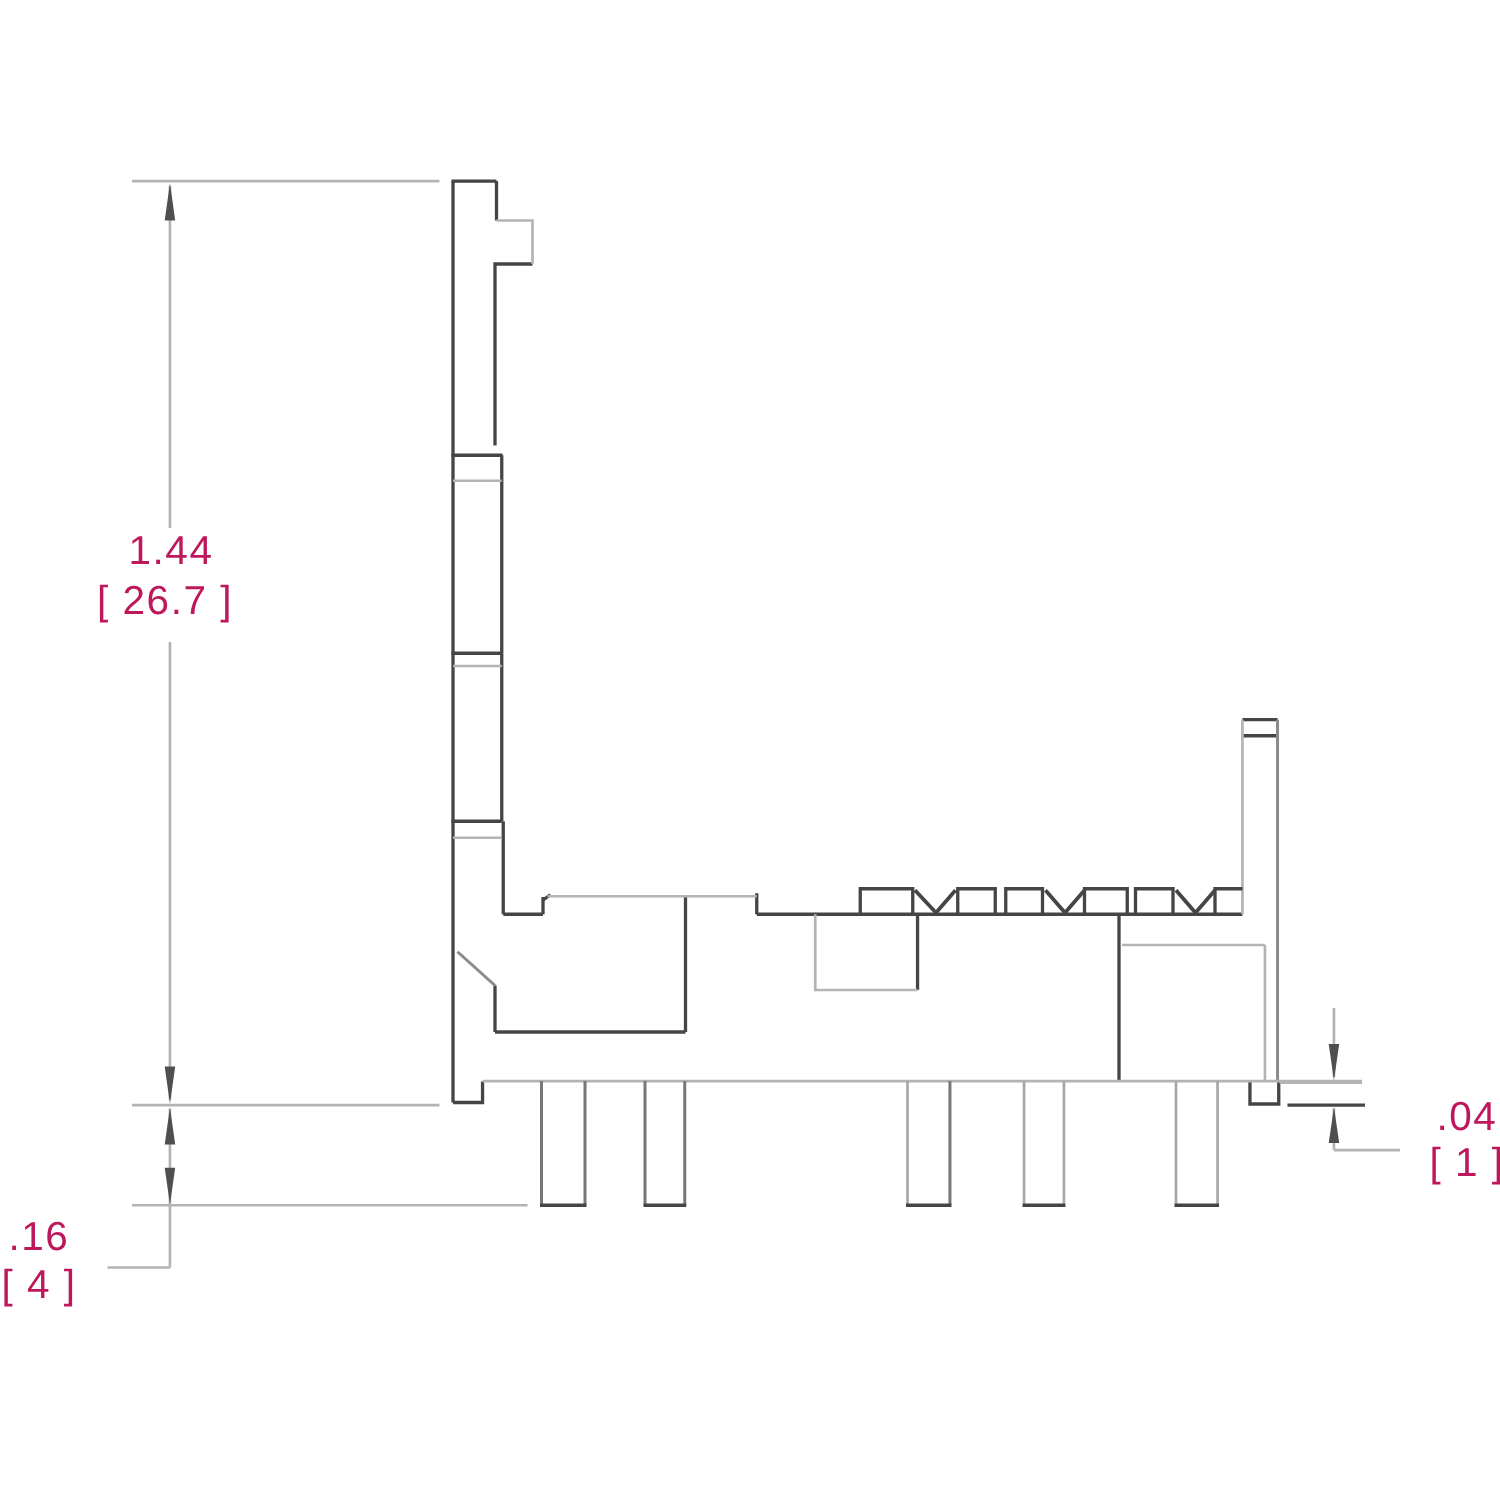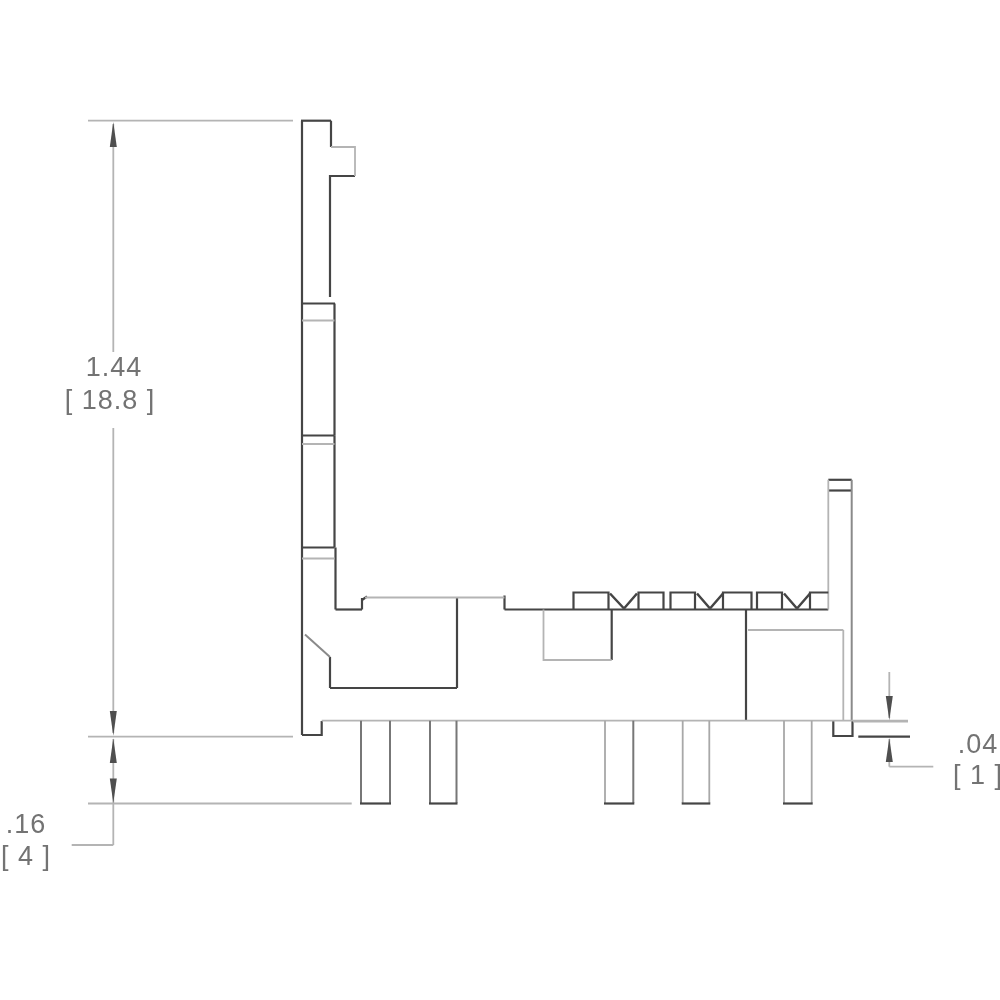--- a/index.html
+++ b/index.html
@@ -6,21 +6,21 @@
   .canvas{
     position:relative;
     width:1000px;height:1000px;
     background:#ffffff;
     overflow:hidden;
     font-family:"Liberation Sans",sans-serif;
   }
   .canvas svg{position:absolute;left:0;top:0;}
   .dim-label{
     position:absolute;
-    color:#737373;
+    color:#be185d;
     font-size:27px;
     line-height:30px;
     text-align:center;
     letter-spacing:1px;
     white-space:nowrap;
     user-select:none;
   }
   
   .dark  {stroke:#454545;stroke-width:2.2;fill:none;}
   .darker{stroke:#454545;stroke-width:2.5;fill:none;}
@@ -143,21 +143,21 @@
       <polygon class="arrow" points="113.3,122 116.8,147 109.8,147"></polygon>
       <polygon class="arrow" points="113.3,735.8 109.8,711 116.8,711"></polygon>
       <polygon class="arrow" points="113.3,738.3 109.8,763 116.8,763"></polygon>
       <polygon class="arrow" points="113.3,803 109.8,778.5 116.8,778.5"></polygon>
       <polygon class="arrow" points="889.3,720.3 885.8,696 892.8,696"></polygon>
       <polygon class="arrow" points="889.3,738 885.8,762 892.8,762"></polygon>
     </g>
   </svg>
 
   <div class="dim-label" style="left:72px;top:352px;width:84px;">1.44</div>
-  <div class="dim-label" style="left:58px;top:385px;width:104px;">[ 18.8 ]</div>
+  <div class="dim-label" style="left:58px;top:385px;width:104px;">[ 26.7 ]</div>
 
   <div class="dim-label" style="left:-3px;top:809px;width:58px;">.16</div>
   <div class="dim-label" style="left:-3px;top:841px;width:58px;">[ 4 ]</div>
 
   <div class="dim-label" style="left:950px;top:729px;width:56px;">.04</div>
   <div class="dim-label" style="left:950px;top:760px;width:56px;">[ 1 ]</div>
 
 </div>
 
 </body></html>

